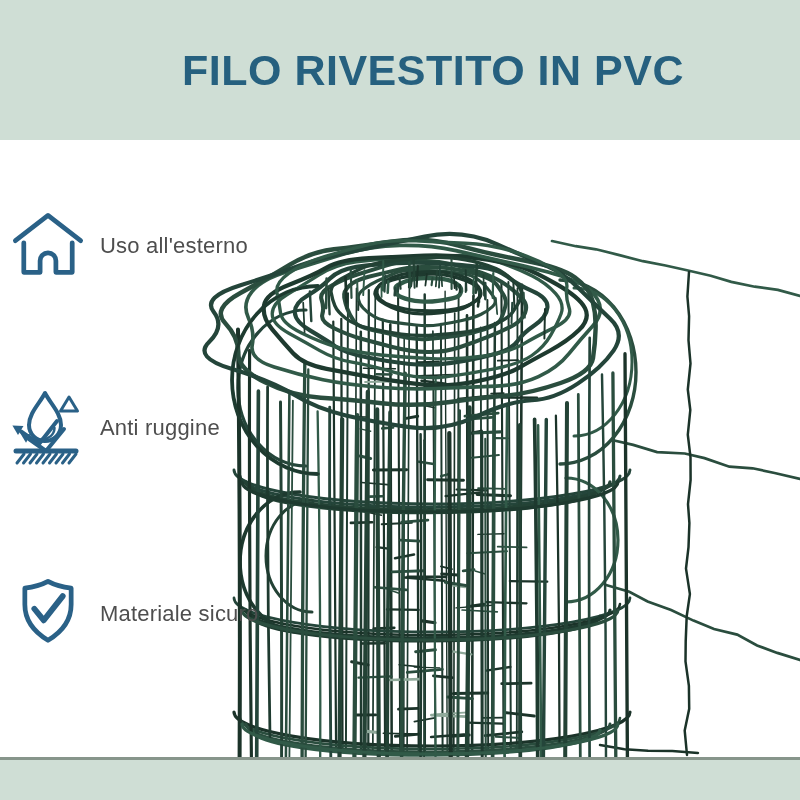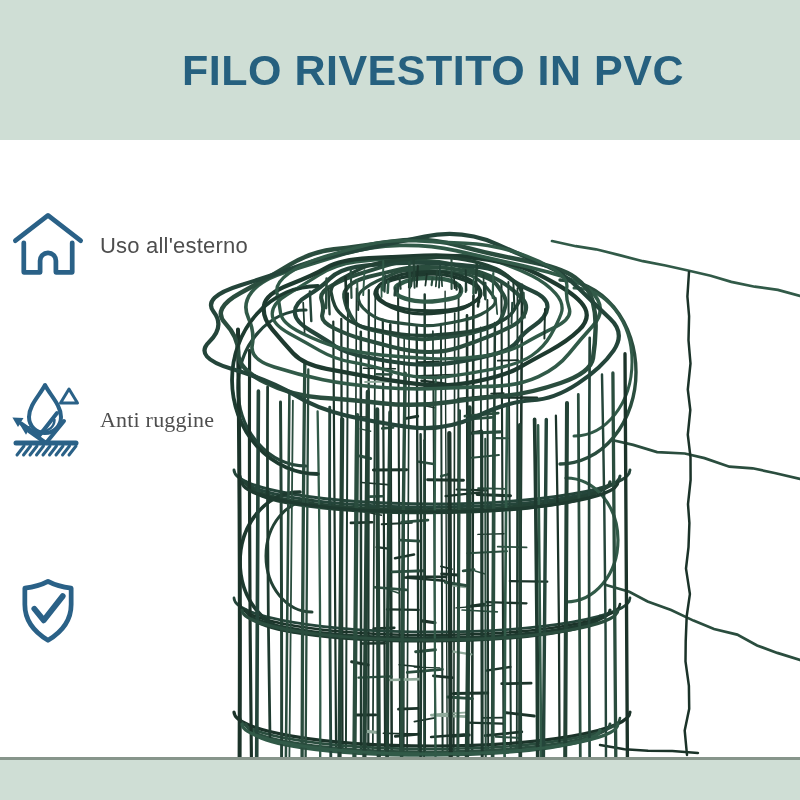--- a/index.html
+++ b/index.html
@@ -26,21 +26,21 @@
   .feature{
     position:absolute;left:8px;width:216px;z-index:4;
     display:flex;flex-direction:row;align-items:center;gap:12px;
   }
   .feature .ic{width:80px;height:80px;flex:0 0 auto;}
   .feature .lbl{
     font-size:22px;color:#4e4e4e;text-align:center;white-space:nowrap;
     letter-spacing:0.2px;
   }
   #feat-outdoor{top:206px;}
-  #feat-rust{top:380px;font-family:Liberation Serif, serif;}
+  #feat-rust{top:388px;}
   #feat-safe{top:574px;}
   .ic svg{width:100%;height:100%;display:block;}
   .ic path,.ic line,.ic polyline{fill:none;stroke:#2a6187;stroke-linecap:round;stroke-linejoin:round;}
   .ic polygon{fill:#2a6187;stroke:none;}
 </style>
 </head>
 <body>
 
 <svg id="mesh" class="photo" viewBox="0 0 800 800" aria-hidden="true">
     <path d="M552,241 L575.8,246.2 L596.0,249.3 L619.4,255.1 L642.9,261.2 L665.5,265.5 L686.9,270.2 L710.7,275.8 L731.3,281.9 L754.8,286.7 L777.9,289.9 L800.0,296.0" fill="none" stroke="#315a48" stroke-width="2.70" stroke-linecap="round"></path>
@@ -333,15 +333,16 @@
   <div class="lbl">Anti ruggine</div>
 </div>
 
 <div class="feature" id="feat-safe">
   <span class="ic">
     <svg viewBox="0 0 76 76">
       <path d="M38,7 C44.5,10.5 52,12.5 60,13.5 V29 C60,45 50.5,55.5 38,63 C25.5,55.5 16,45 16,29 V13.5 C24,12.5 31.5,10.5 38,7 Z" stroke-width="4.5"></path>
       <path d="M25,33 L34,44 L52,21" stroke-width="5.5"></path>
     </svg>
   </span>
+  <div class="lbl">Materiale sicuro</div>
 </div>
 
 <div class="footer-band"></div>
 
 </body></html>

